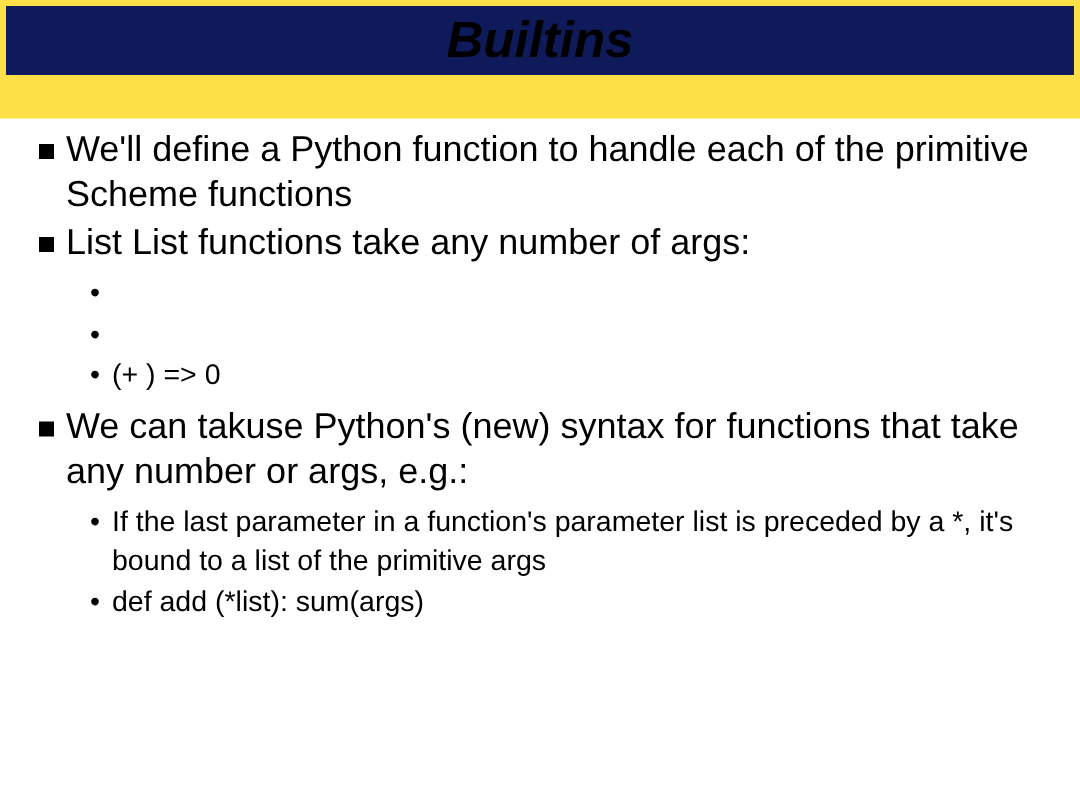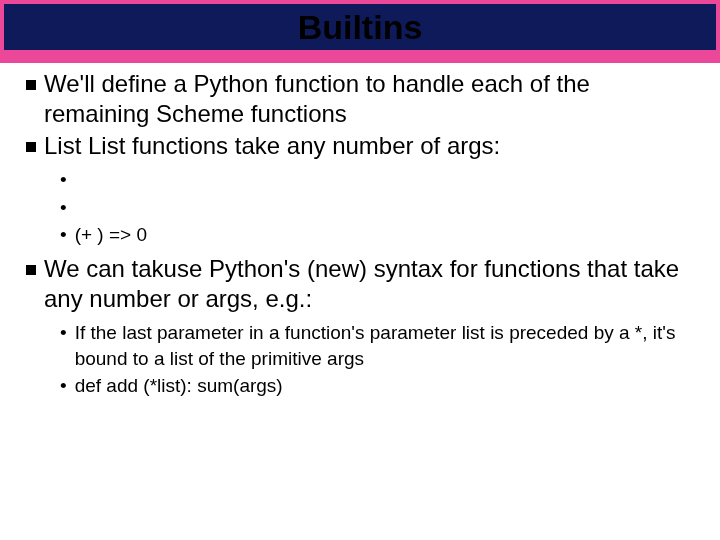--- a/index.html
+++ b/index.html
@@ -9,22 +9,23 @@
     background: #fff;
     font-family: Arial, Helvetica, sans-serif;
     overflow: hidden;
   }
   .slide {
     width: 100%;
     height: 100%;
     padding: 0;
   }
   .title-bg {
-    background: #ec4899;
-    padding: 4px 4px 12px 4px;
+    background: #fde047;
+    padding: 4px 4px 28px 4px;
+    font-style: italic;
   }
   .title-bar {
     background: #0e1a5a;
     height: 46px;
     width: 100%;
   }
   .title-text {
     font-size: 34px;
     font-weight: bold;
     color: #000;
@@ -77,21 +78,21 @@
 <div class="slide">
   <div class="title-bg">
     <div class="title-bar"></div>
     <div class="title-text">Builtins</div>
   </div>
 
   <div class="content">
 
     <div class="b1">
       <div class="dot"></div>
-      <div class="txt">We'll define a Python function to handle each of the remaining Scheme functions</div>
+      <div class="txt">We'll define a Python function to handle each of the primitive Scheme functions</div>
     </div>
 
     <div class="b1">
       <div class="dot"></div>
       <div class="txt">List List functions take any number of args:</div>
     </div>
     <div class="sub">
       <div class="row">
         <span class="bul">•</span>
       </div>

